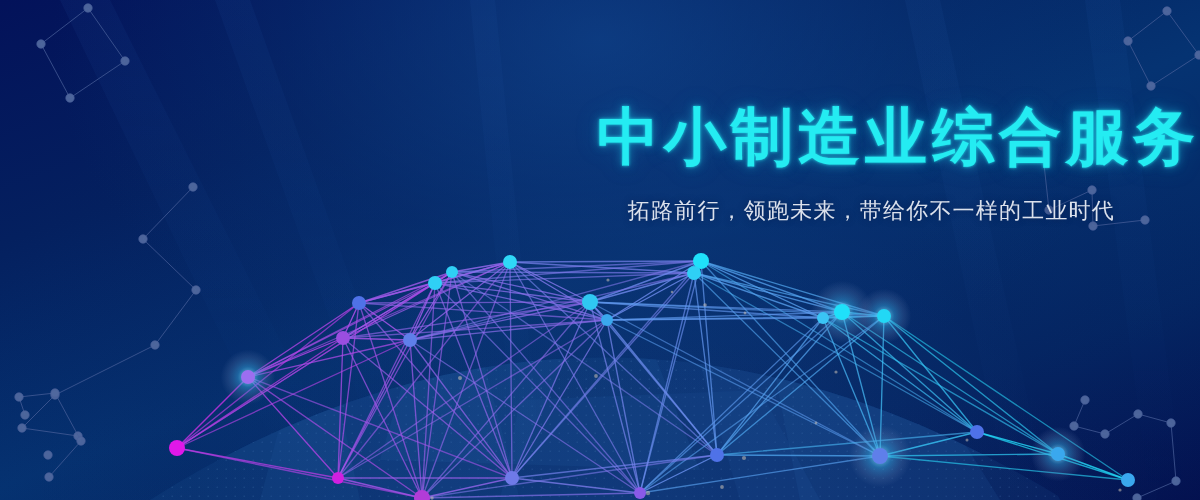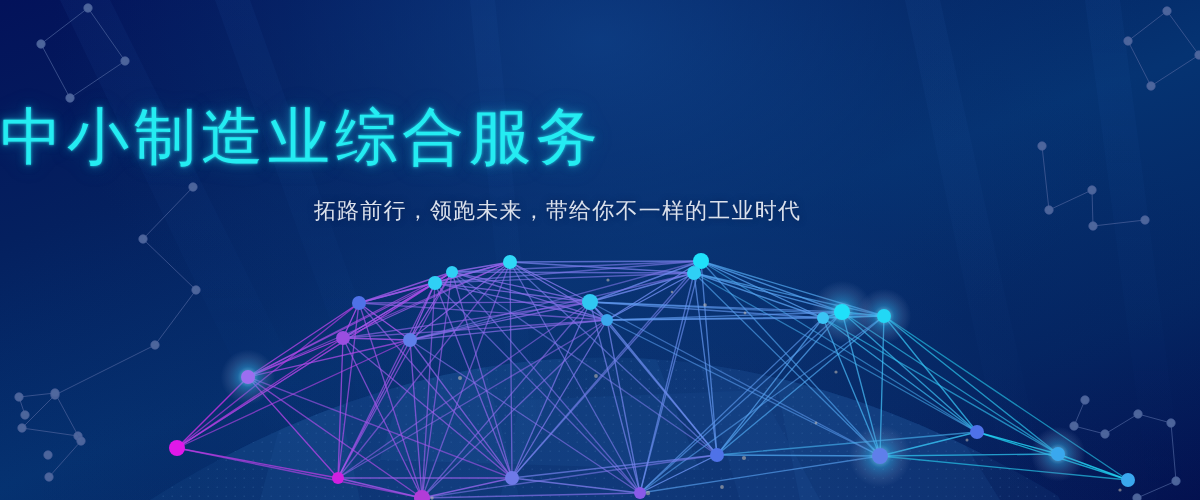--- a/index.html
+++ b/index.html
@@ -33,38 +33,38 @@
     width: 1200px;
     height: 500px;
     z-index: 40;
     pointer-events: none;
   }
   .title {
     position: absolute;
     left: 0;
     top: 101px;
     width: 1200px;
-    text-align: left;
+    text-align: right;
     font-size: 62px;
     line-height: 72px;
     letter-spacing: 5px;
     color: #24ecf2;
-    font-weight: 400;
+    font-weight: 700;
     text-shadow:
       0 0 3px rgba(36,236,242,0.85),
       0 0 10px rgba(30,200,230,0.55),
       0 0 22px rgba(20,150,210,0.35);
     white-space: nowrap;
   }
   .subtitle {
     position: absolute;
     left: 0;
     top: 196px;
     width: 1115px;
-    text-align: center;
+    text-align: right;
     font-size: 22px;
     line-height: 30px;
     letter-spacing: 1.2px;
     color: #dbe1ec;
     font-weight: 400;
     text-shadow: 0 0 6px rgba(8,30,80,0.9);
     white-space: nowrap;
   }
 </style>
 </head>

